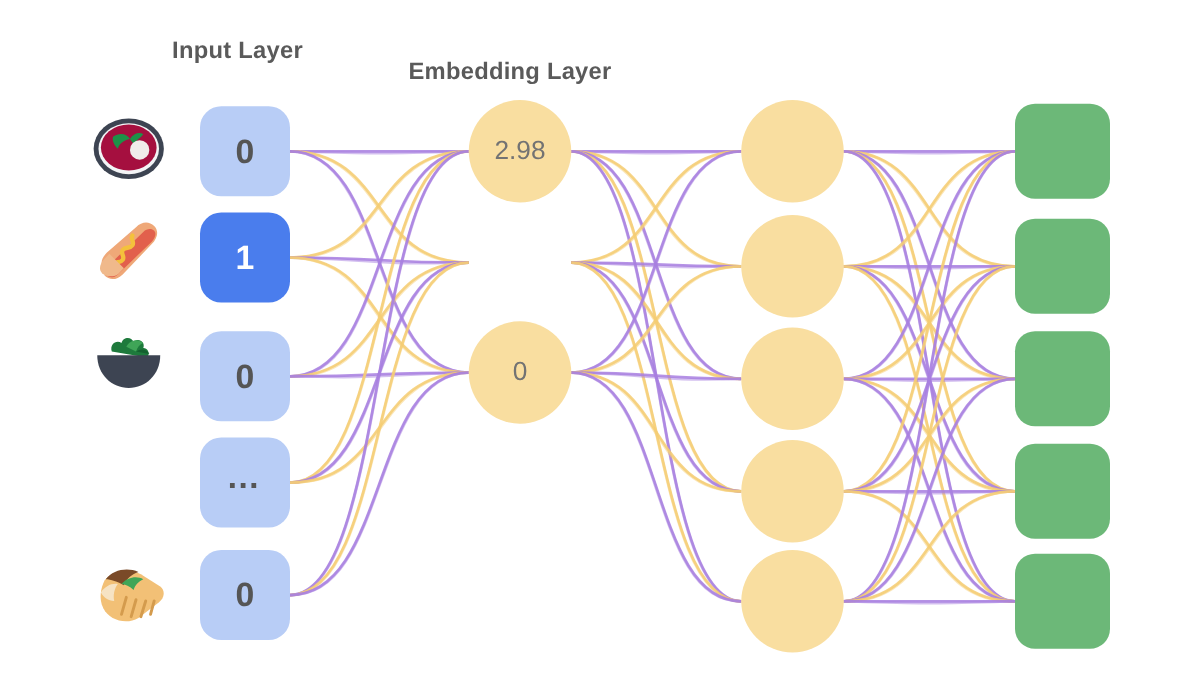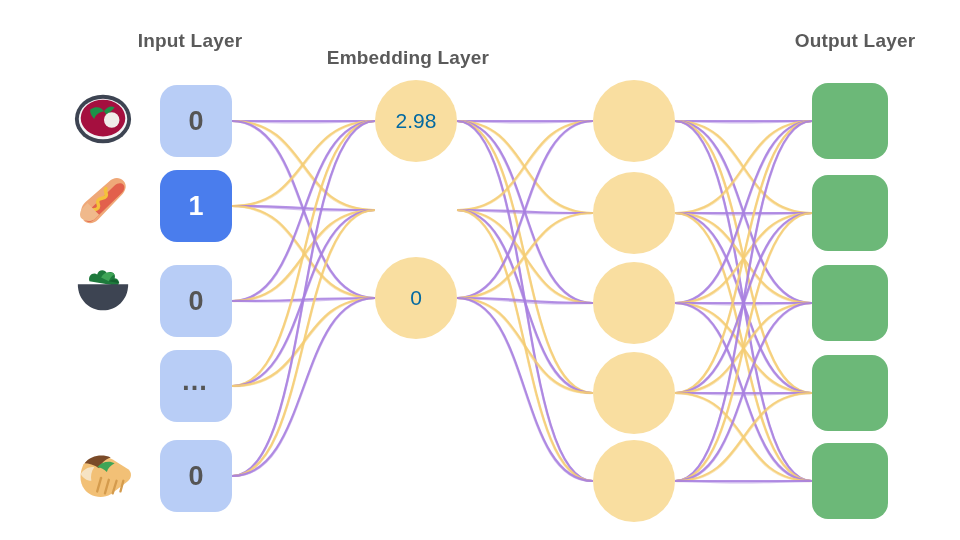--- a/index.html
+++ b/index.html
@@ -81,21 +81,21 @@
     position: absolute;
     left: 375px;
     width: 82px;
     height: 82px;
     border-radius: 50%;
     background: #f9deA0;
     display: flex;
     align-items: center;
     justify-content: center;
     font-size: 21px;
-    color: #0369a1;
+    color: #737373;
   }
 
   
   .hidden-node {
     position: absolute;
     left: 593px;
     width: 82px;
     height: 82px;
     border-radius: 50%;
     background: #f9deA0;
@@ -226,21 +226,20 @@
         <path d="M 675 481 C 750.35 483, 736.65 305, 812 303" stroke="#a87fe0" stroke-opacity="0.5"></path>
         <path d="M 675 481 C 750.35 481, 736.65 393, 812 393" stroke="#f5cd73"></path>
         <path d="M 675 481 C 750.35 483, 736.65 395, 812 393" stroke="#f5cd73" stroke-opacity="0.5"></path>
         <path d="M 675 481 C 750.35 481, 736.65 481, 812 481" stroke="#a87fe0"></path>
         <path d="M 675 481 C 750.35 483, 736.65 483, 812 481" stroke="#a87fe0" stroke-opacity="0.5"></path>
       </g>
   </svg>
 
   <div class="layer-title" id="title-input">Input Layer</div>
   <div class="layer-title" id="title-embed">Embedding Layer</div>
-  <div class="layer-title" id="title-output">Output Layer</div>
 
   <svg class="food-icon" style="top:88px" viewBox="0 0 64 64">
     <ellipse cx="32" cy="32" rx="29" ry="25" fill="#3d4452"></ellipse>
     <ellipse cx="32" cy="32" rx="25" ry="21" fill="#f3f4f6"></ellipse>
     <ellipse cx="32" cy="31" rx="23" ry="19" fill="#a50f3f"></ellipse>
     <path d="M19 22c6-4 12-2 14 2-5 1-9 4-10 8-3-3-5-7-4-10z" fill="#1e9148"></path>
     <path d="M33 24c3-5 8-6 11-4-2 3-6 5-8 8z" fill="#1e9148"></path>
     <circle cx="41" cy="33" r="8" fill="#f0ecea"></circle>
   </svg>
 

